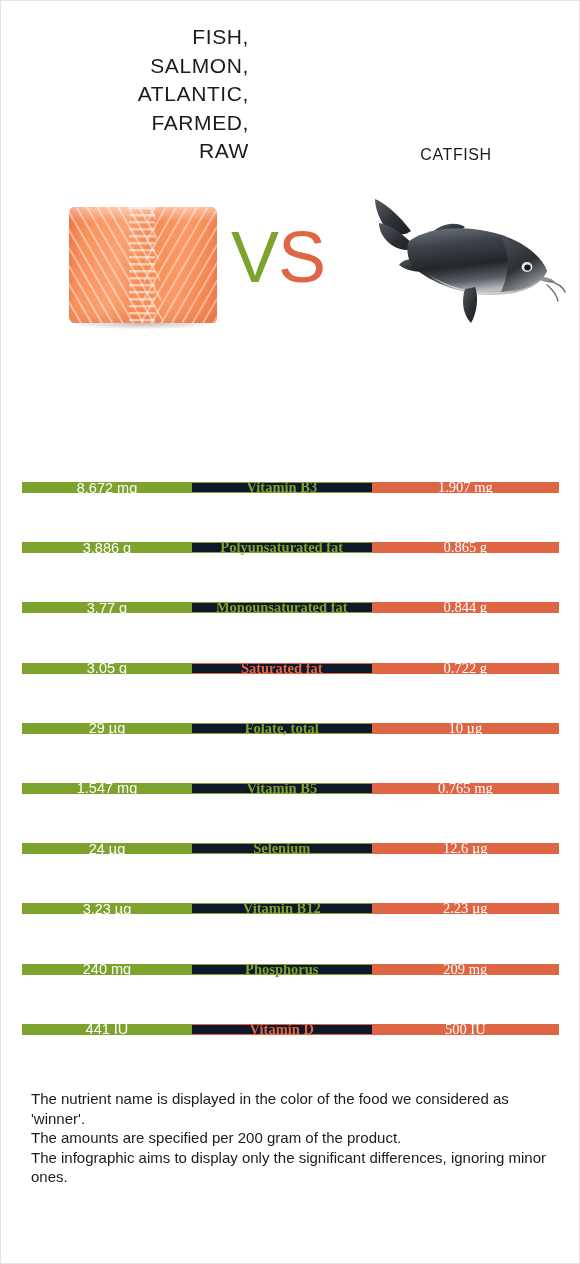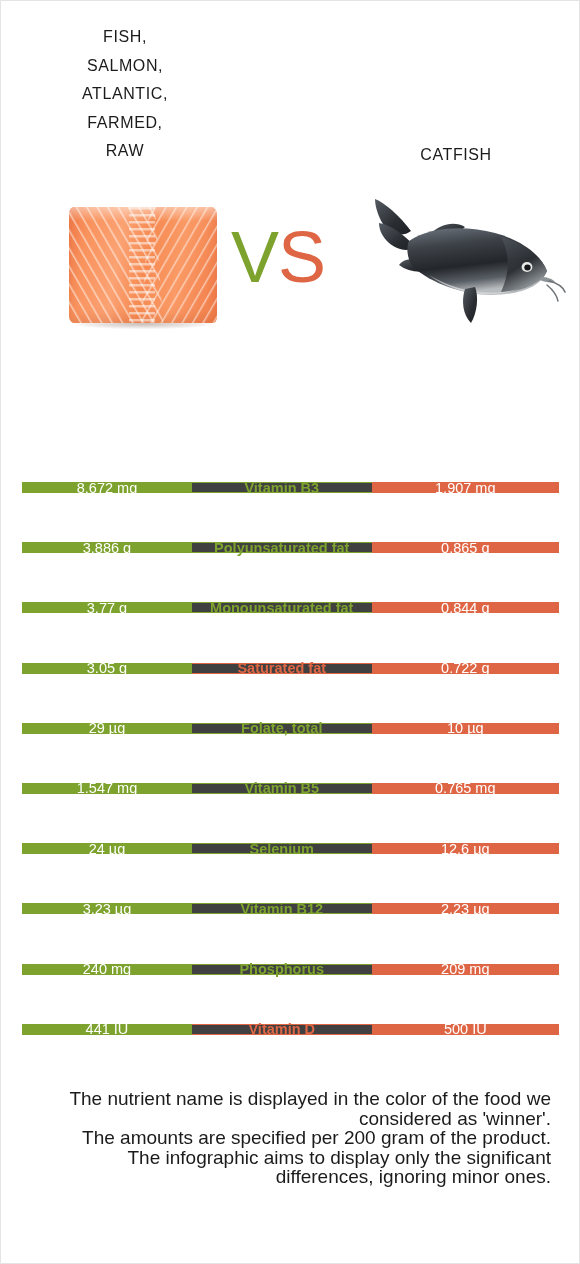--- a/index.html
+++ b/index.html
@@ -20,24 +20,24 @@
   
   .header {
     position: relative;
     height: 180px;
   }
   .title-left {
     position: absolute;
     left: 0;
     top: 22px;
     width: 248px;
-    text-align: center;
+    text-align: right;
     font-family: "Liberation Sans", sans-serif;
     font-weight: 300;
-    font-size: 16px;
+    font-size: 21px;
     line-height: 28.5px;
     letter-spacing: 0.6px;
     color: #1b1b1b;
     text-transform: uppercase;
   }
   .title-left span { display: block; }
   .title-right {
     position: absolute;
     left: 330px;
     top: 140px;
@@ -178,46 +178,48 @@
     box-sizing: border-box;
     margin-top: 48px;
   }
   .cell-left {
     width: 175px;
     background: #7DA32E;
     color: #ffffff;
   }
   .cell-mid {
     width: 185px;
-    background: #404040;
+    background: #0f172a;
     font-weight: 700;
     font-size: 14.5px;
     border-top: 1px solid #7DA32E;
     border-bottom: 1px solid #7DA32E;
+    font-family: Liberation Serif, serif;
   }
   .cell-mid.win-right {
     border-top-color: #DF6644;
     border-bottom-color: #DF6644;
   }
   .cell-mid.green { color: #7DA32E; }
   .cell-mid.orange { color: #DF6644; }
   .cell-right {
     width: 193px;
     background: #DF6644;
     color: #ffffff;
+    font-family: Liberation Serif, serif;
   }
 
   
   .footer {
     position: absolute;
     left: 30px;
     top: 1088px;
     width: 520px;
-    text-align: right;
-    font-size: 19px;
+    text-align: left;
+    font-size: 15px;
     line-height: 19.5px;
     color: #1b1b1b;
   }
   .footer p { margin: 0; }
 </style>
 </head>
 <body>
 
 <div class="header">
   <div class="title-left">

